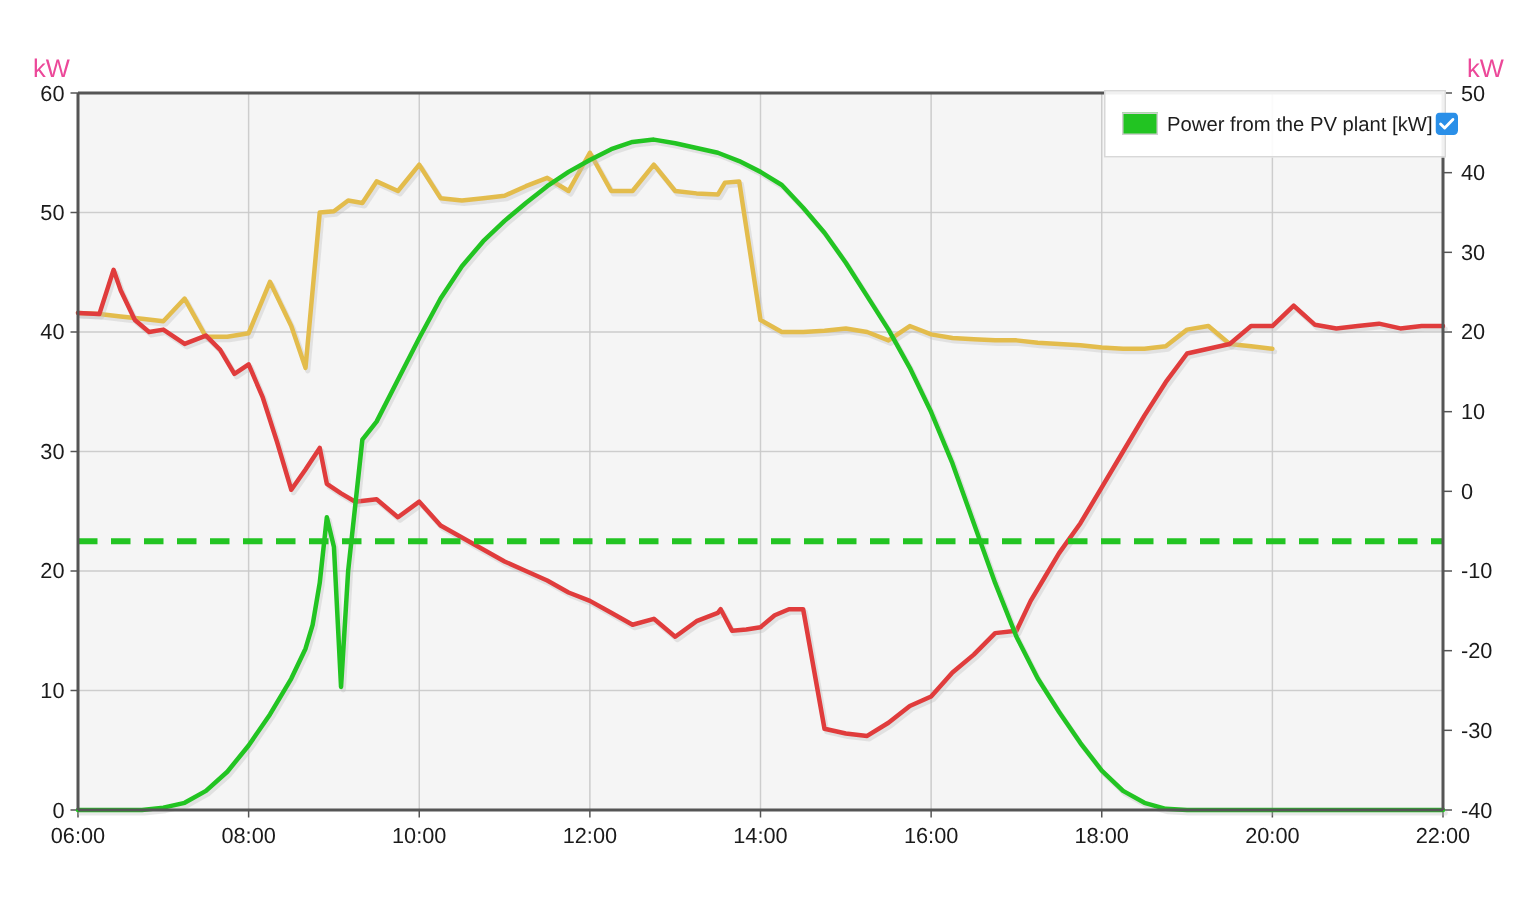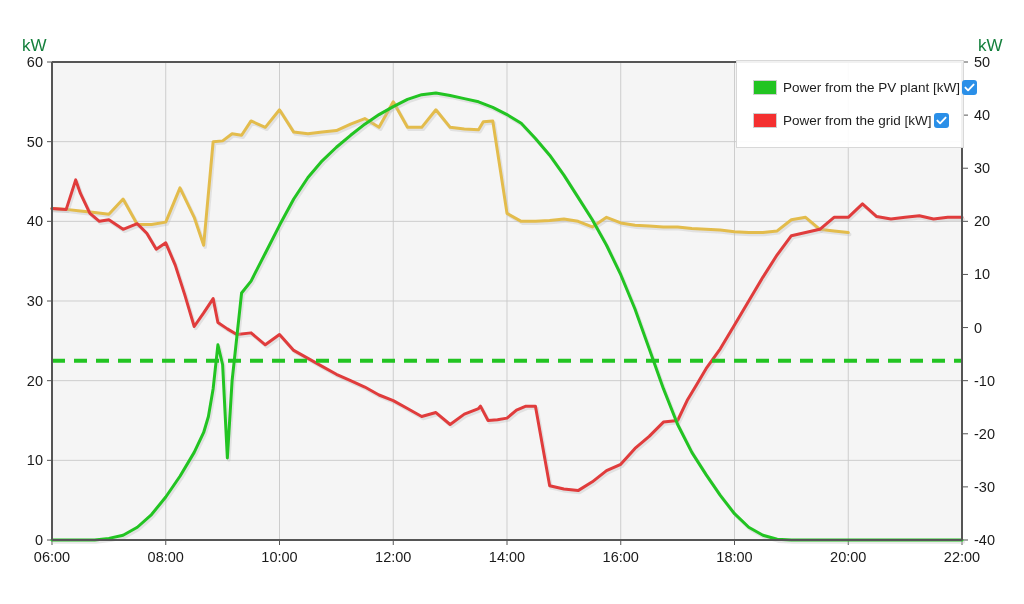--- a/index.html
+++ b/index.html
@@ -21,21 +21,21 @@
   }
   #chart-svg {
     position: absolute;
     left: 0;
     top: 0;
   }
   .axis-unit-label {
     position: absolute;
     font-size: 17px;
     fill: #1a1a1a;
-    color: #15803d;
+    color: #ec4899;
     font-family: "Liberation Sans", sans-serif;
   }
   #unit-left {
     left: 22px;
     top: 36px;
   }
   #unit-right {
     left: 978px;
     top: 36px;
   }
@@ -47,21 +47,21 @@
     box-sizing: border-box;
     border: 1px solid #d8d8d8;
     background: rgba(255,255,255,0.92);
     padding: 4px 4px 4px 4px;
   }
   .legend-row {
     display: flex;
     align-items: center;
     justify-content: flex-start;
     height: 21px;
-    margin: 12px;
+    margin: 7px;
   }
   .legend-swatch {
     width: 22px;
     height: 13px;
     border: 1px solid #cfcfcf;
     margin-right: 6px;
     flex: 0 0 auto;
   }
   .legend-spacer {
     flex: 1 1 auto;
@@ -198,26 +198,15 @@
       <span class="legend-swatch" style="background: rgb(34, 196, 34);"></span>
       <span class="legend-spacer"></span>
       <span class="legend-label">Power from the PV plant [kW]</span>
       <span class="legend-check">
         <svg width="15" height="15" viewBox="0 0 15 15">
             <rect x="0" y="0" width="15" height="15" rx="3" ry="3" fill="#2a8fe8"></rect>
             <path d="M3.4 7.6 L6.1 10.3 L11.6 4.6" stroke="#ffffff" stroke-width="1.9" fill="none" stroke-linecap="round" stroke-linejoin="round"></path>
           </svg>
       </span>
     </div>
-    <div class="legend-row">
-      <span class="legend-swatch" style="background: rgb(244, 48, 48);"></span>
-      <span class="legend-spacer"></span>
-      <span class="legend-label">Power from the grid [kW]</span>
-      <span class="legend-check">
-        <svg width="15" height="15" viewBox="0 0 15 15">
-            <rect x="0" y="0" width="15" height="15" rx="3" ry="3" fill="#2a8fe8"></rect>
-            <path d="M3.4 7.6 L6.1 10.3 L11.6 4.6" stroke="#ffffff" stroke-width="1.9" fill="none" stroke-linecap="round" stroke-linejoin="round"></path>
-          </svg>
-      </span>
-    </div>
   </div>
 
 </div>
 
 </body></html>

